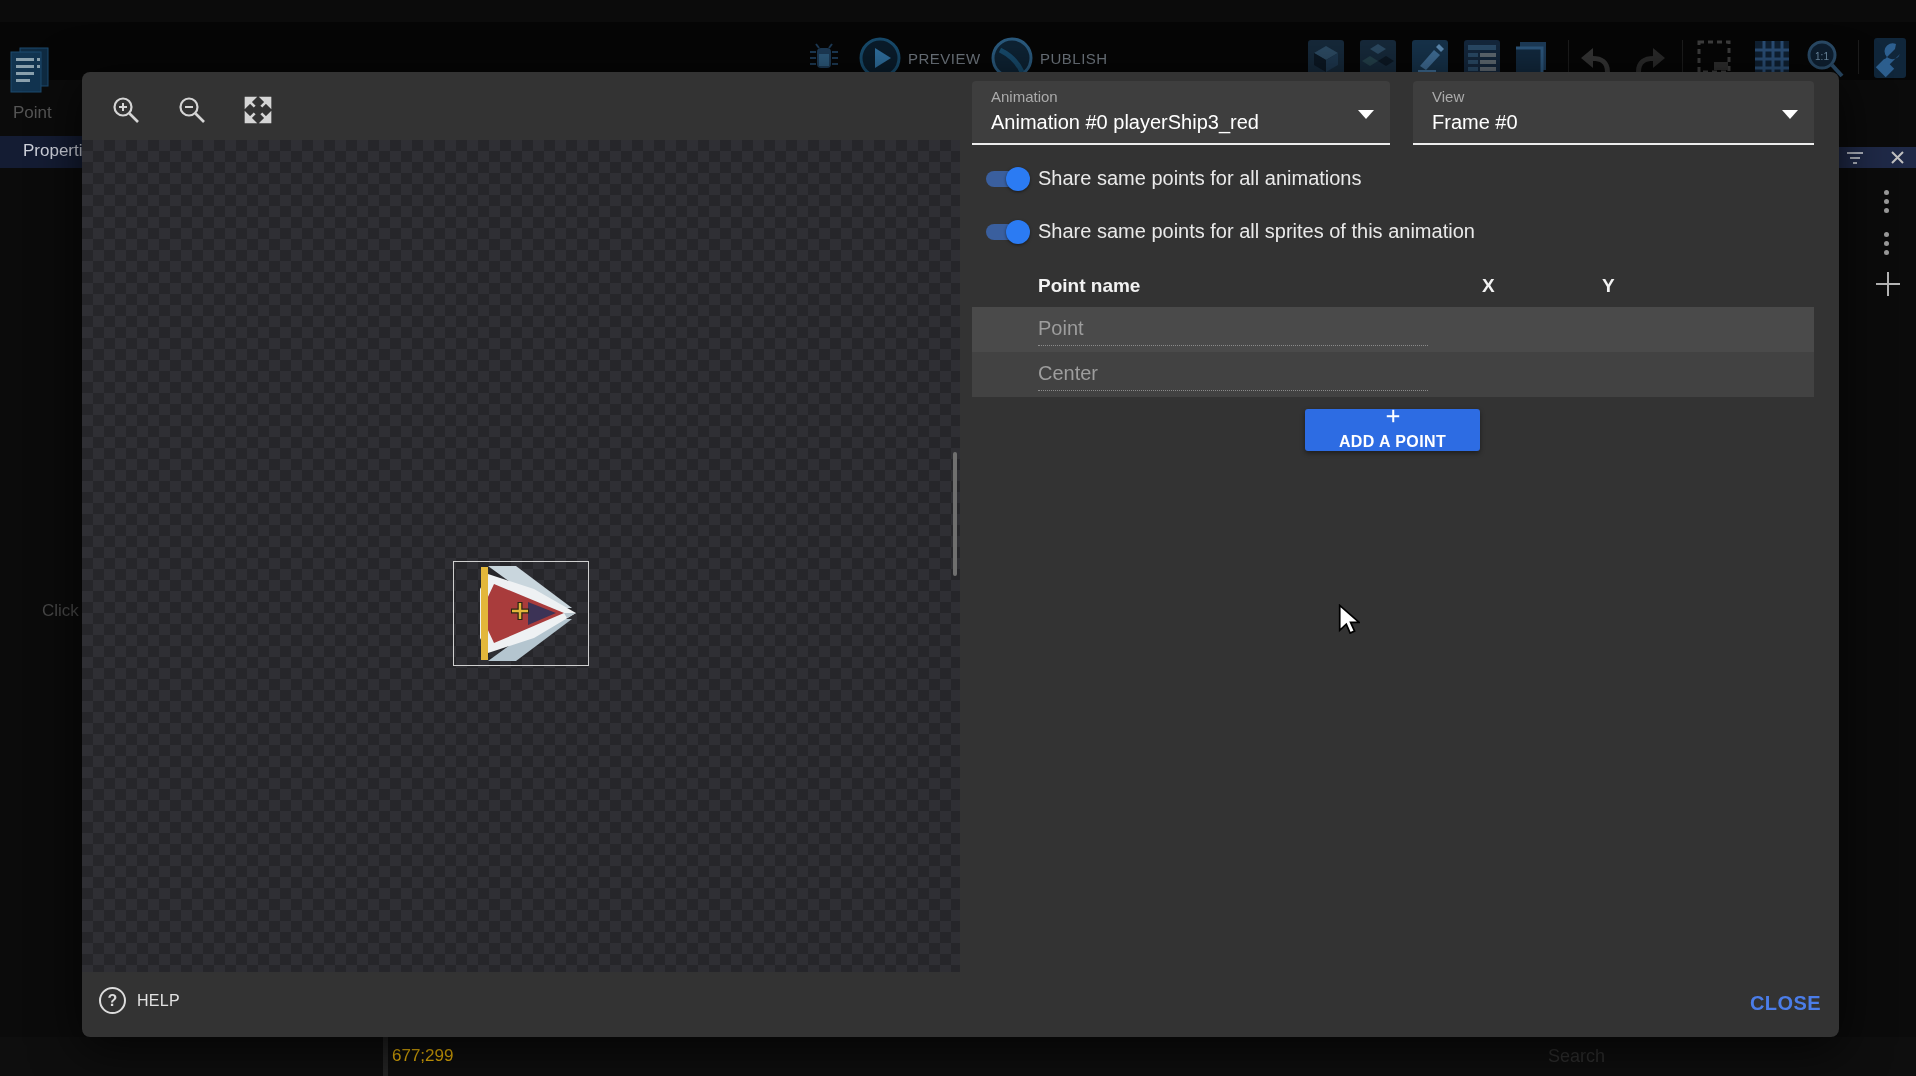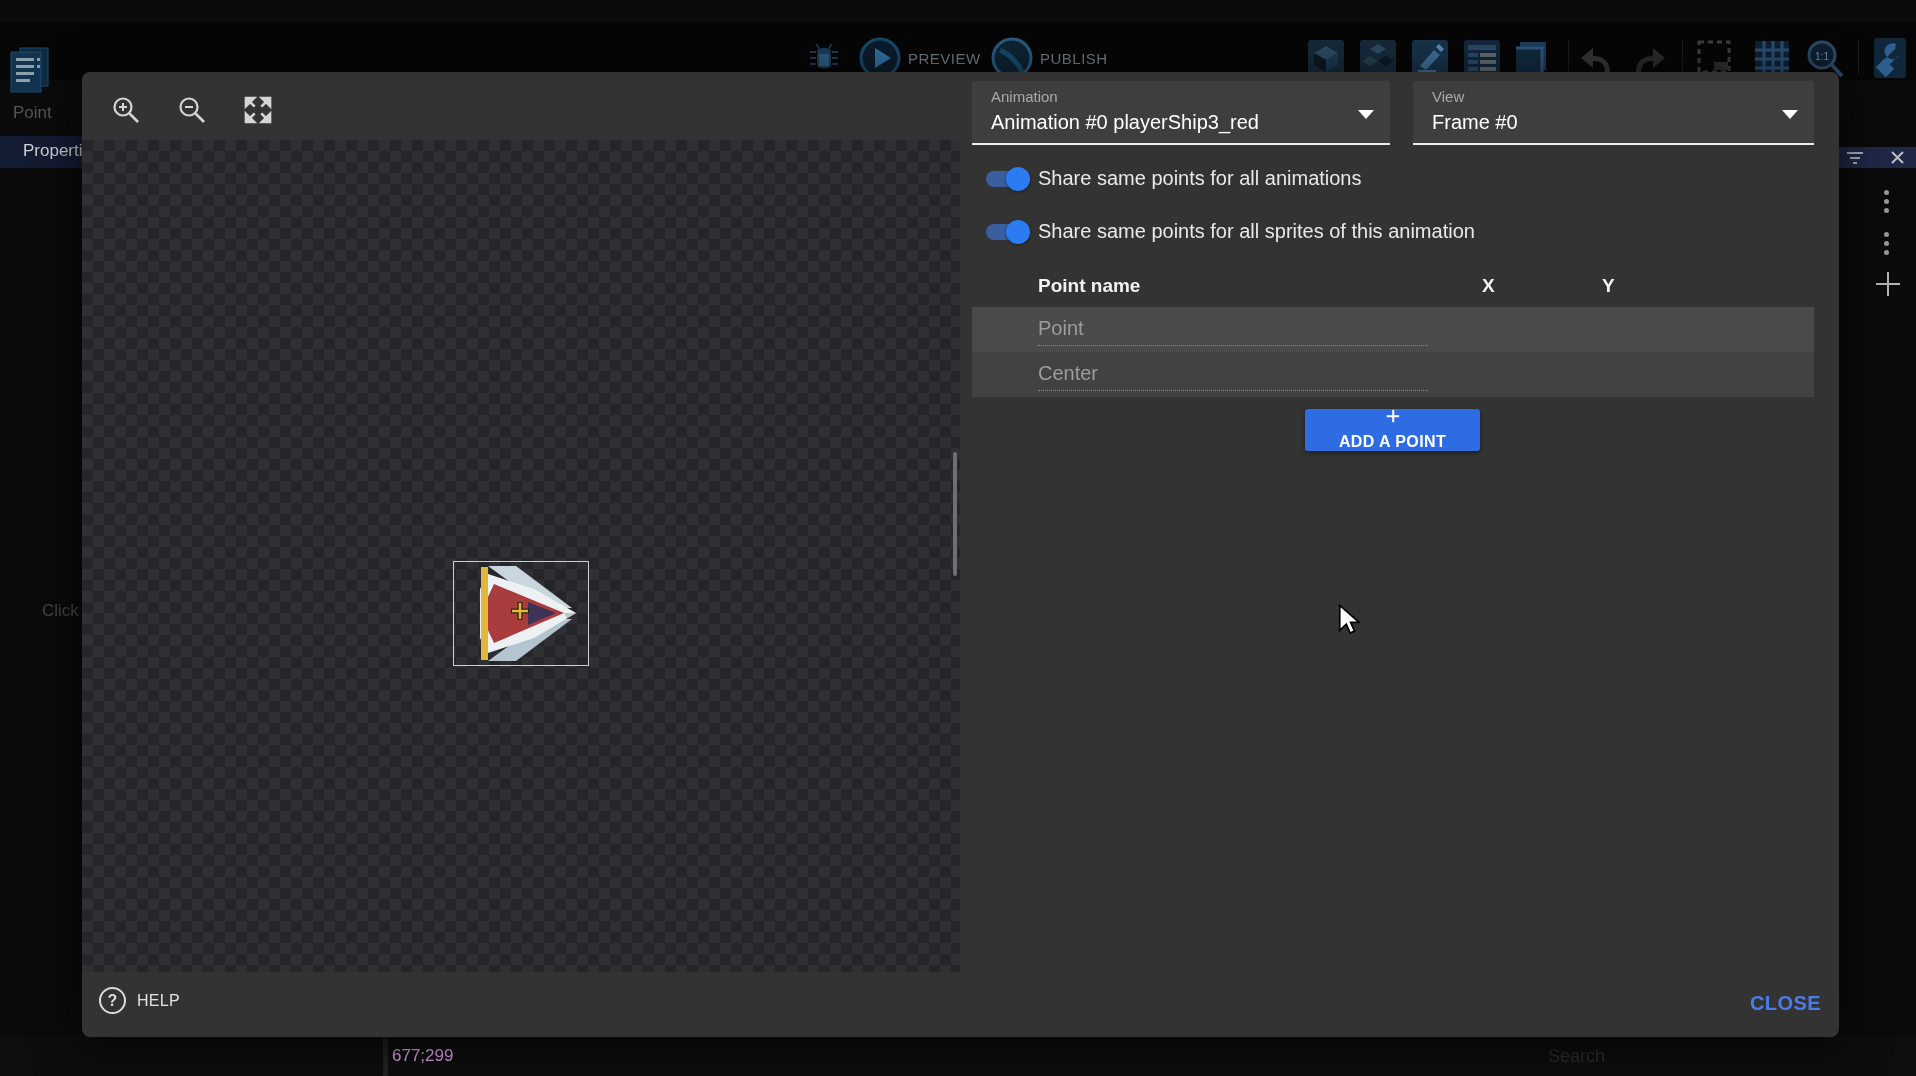--- a/index.html
+++ b/index.html
@@ -29,21 +29,21 @@
   .dots3 { position:absolute; left:1884px; width:6px; }
   .dots3 i { display:block; width:5px; height:5px; border-radius:50%; background:#9a9a9a; margin:4px 0; }
   .plus-ic { position:absolute; left:1876px; top:272px; width:24px; height:24px; }
   .plus-ic:before, .plus-ic:after { content:""; position:absolute; background:#b5b5b5; }
   .plus-ic:before { left:11px; top:0; width:2px; height:24px; }
   .plus-ic:after { left:0; top:11px; width:24px; height:2px; }
 
   
   .statusbar { position:absolute; left:0; top:1037px; width:1916px; height:39px; background:#0e0e0e; }
   .statusbar .div1 { position:absolute; left:383px; top:0; width:5px; height:39px; background:#242424; }
-  .coords { position:absolute; left:392px; top:9px; font-size:17px; color:#f0abfc; }
+  .coords { position:absolute; left:392px; top:9px; font-size:17px; color:#eab308; }
   .search-in { position:absolute; left:1548px; top:4px; width:320px; height:30px; background:transparent;
                border:none; outline:none; font-size:18px; color:#555; font-family:"Liberation Sans",sans-serif; }
   .search-in::placeholder { color:#2f2f2f; }
 
   
   .dialog { position:absolute; left:82px; top:72px; width:1757px; height:965px; background:#333;
             border-radius:8px; box-shadow:0 10px 50px rgba(0,0,0,.75); }
   .canvas-tools { position:absolute; left:0; top:0; width:878px; height:68px; }
   .checker { position:absolute; left:0; top:68px; width:878px; height:832px;
              background-color:#26262a;

